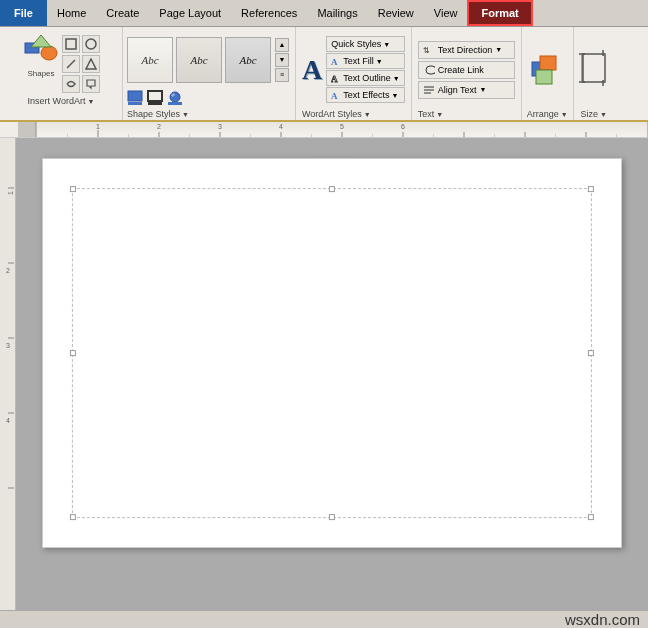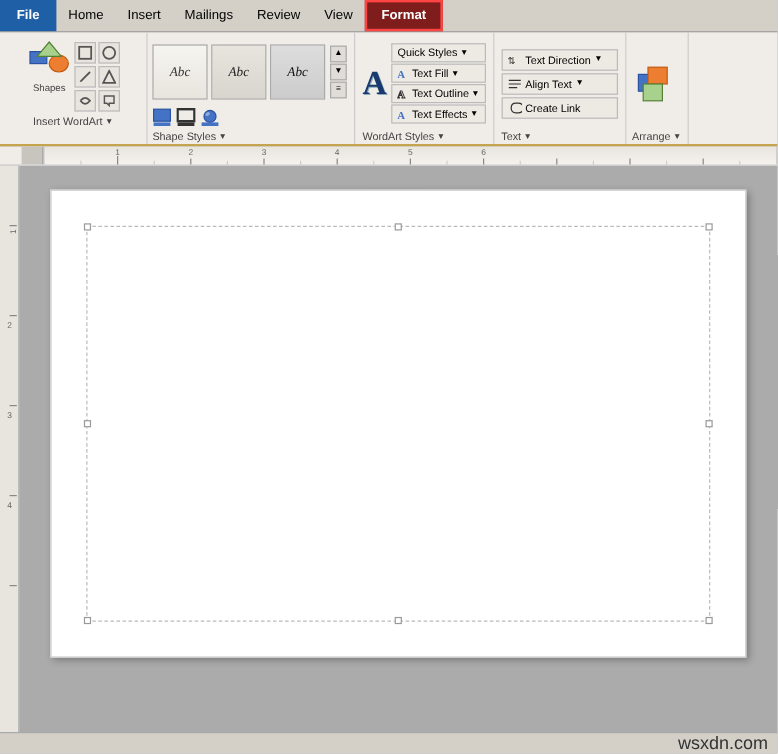--- a/index.html
+++ b/index.html
@@ -416,21 +416,23 @@
     }
   </style>
 </head>
 <body>
 
 <div class="app">
 
   <div class="menu-bar">
     <div class="menu-item file-tab">File</div>
     <div class="menu-item">Home</div>
-    <div class="menu-item">Insert</div>
+    <div class="menu-item">Create</div>
+    <div class="menu-item">Page Layout</div>
+    <div class="menu-item">References</div>
     <div class="menu-item">Mailings</div>
     <div class="menu-item">Review</div>
     <div class="menu-item">View</div>
     <div class="menu-item active-tab">Format</div>
   </div>
 
   <div class="ribbon">
     <div class="ribbon-row">
 
       <div class="insert-shapes-group">
@@ -575,33 +577,33 @@
         <div class="text-buttons">
           <div class="text-btn">
             <svg width="12" height="12" viewBox="0 0 12 12">
                 <text x="0" y="9" font-size="8" fill="#333">⇅</text>
               </svg>
             <span>Text Direction</span>
             <span class="text-btn-arrow">▼</span>
           </div>
           <div class="text-btn">
             <svg width="12" height="12" viewBox="0 0 12 12">
+              <path d="M3,6 Q3,2 7,2 L9,2 Q13,2 13,6" fill="none" stroke="#333" stroke-width="1"></path>
+              <path d="M3,6 Q3,10 7,10 L9,10 Q13,10 13,6" fill="none" stroke="#333" stroke-width="1"></path>
+            </svg>
+            <span>Create Link</span>
+          </div>
+          <div class="text-btn">
+            <svg width="12" height="12" viewBox="0 0 12 12">
               <line x1="1" y1="3" x2="11" y2="3" stroke="#333" stroke-width="1"></line>
               <line x1="1" y1="6" x2="11" y2="6" stroke="#333" stroke-width="1"></line>
               <line x1="1" y1="9" x2="8" y2="9" stroke="#333" stroke-width="1"></line>
             </svg>
             <span>Align Text</span>
             <span class="text-btn-arrow">▼</span>
-          </div>
-          <div class="text-btn">
-            <svg width="12" height="12" viewBox="0 0 12 12">
-              <path d="M3,6 Q3,2 7,2 L9,2 Q13,2 13,6" fill="none" stroke="#333" stroke-width="1"></path>
-              <path d="M3,6 Q3,10 7,10 L9,10 Q13,10 13,6" fill="none" stroke="#333" stroke-width="1"></path>
-            </svg>
-            <span>Create Link</span>
           </div>
         </div>
         <div class="group-bottom-label">
           <span>Text</span>
           <span class="expand-arrow">▼</span>
         </div>
       </div>
 
       <div class="arrange-group">
         <div class="arrange-icon">
@@ -610,20 +612,36 @@
             <rect x="10" y="6" width="16" height="14" fill="#ed7d31" stroke="#c05a0d" stroke-width="1"></rect>
             <rect x="6" y="20" width="16" height="14" fill="#a9d18e" stroke="#538135" stroke-width="1"></rect>
           </svg>
         </div>
         <div class="group-bottom-label">
           <span>Arrange</span>
           <span class="expand-arrow">▼</span>
         </div>
       </div>
 
+      <div class="size-group">
+        <div class="size-icon">
+          <svg width="30" height="40" viewBox="0 0 30 40">
+            <rect x="4" y="4" width="22" height="28" fill="none" stroke="#555" stroke-width="1.5"></rect>
+            <line x1="0" y1="4" x2="6" y2="4" stroke="#555" stroke-width="1.5"></line>
+            <line x1="0" y1="32" x2="6" y2="32" stroke="#555" stroke-width="1.5"></line>
+            <line x1="3" y1="4" x2="3" y2="32" stroke="#555" stroke-width="1"></line>
+            <line x1="24" y1="0" x2="24" y2="6" stroke="#555" stroke-width="1.5"></line>
+            <line x1="24" y1="30" x2="24" y2="36" stroke="#555" stroke-width="1.5"></line>
+          </svg>
+        </div>
+        <div class="group-bottom-label">
+          <span>Size</span>
+          <span class="expand-arrow">▼</span>
+        </div>
+      </div>
 
     </div>
   </div>
 
   <div class="below-ribbon">
 
     <div class="ruler">
       <div style="width:18px;height:100%;background:#c8c4be;border-right:1px solid #aaa;flex-shrink:0"></div>
       <div class="ruler-body">
         <svg width="100%" height="16" style="position:absolute;top:0;left:0">

